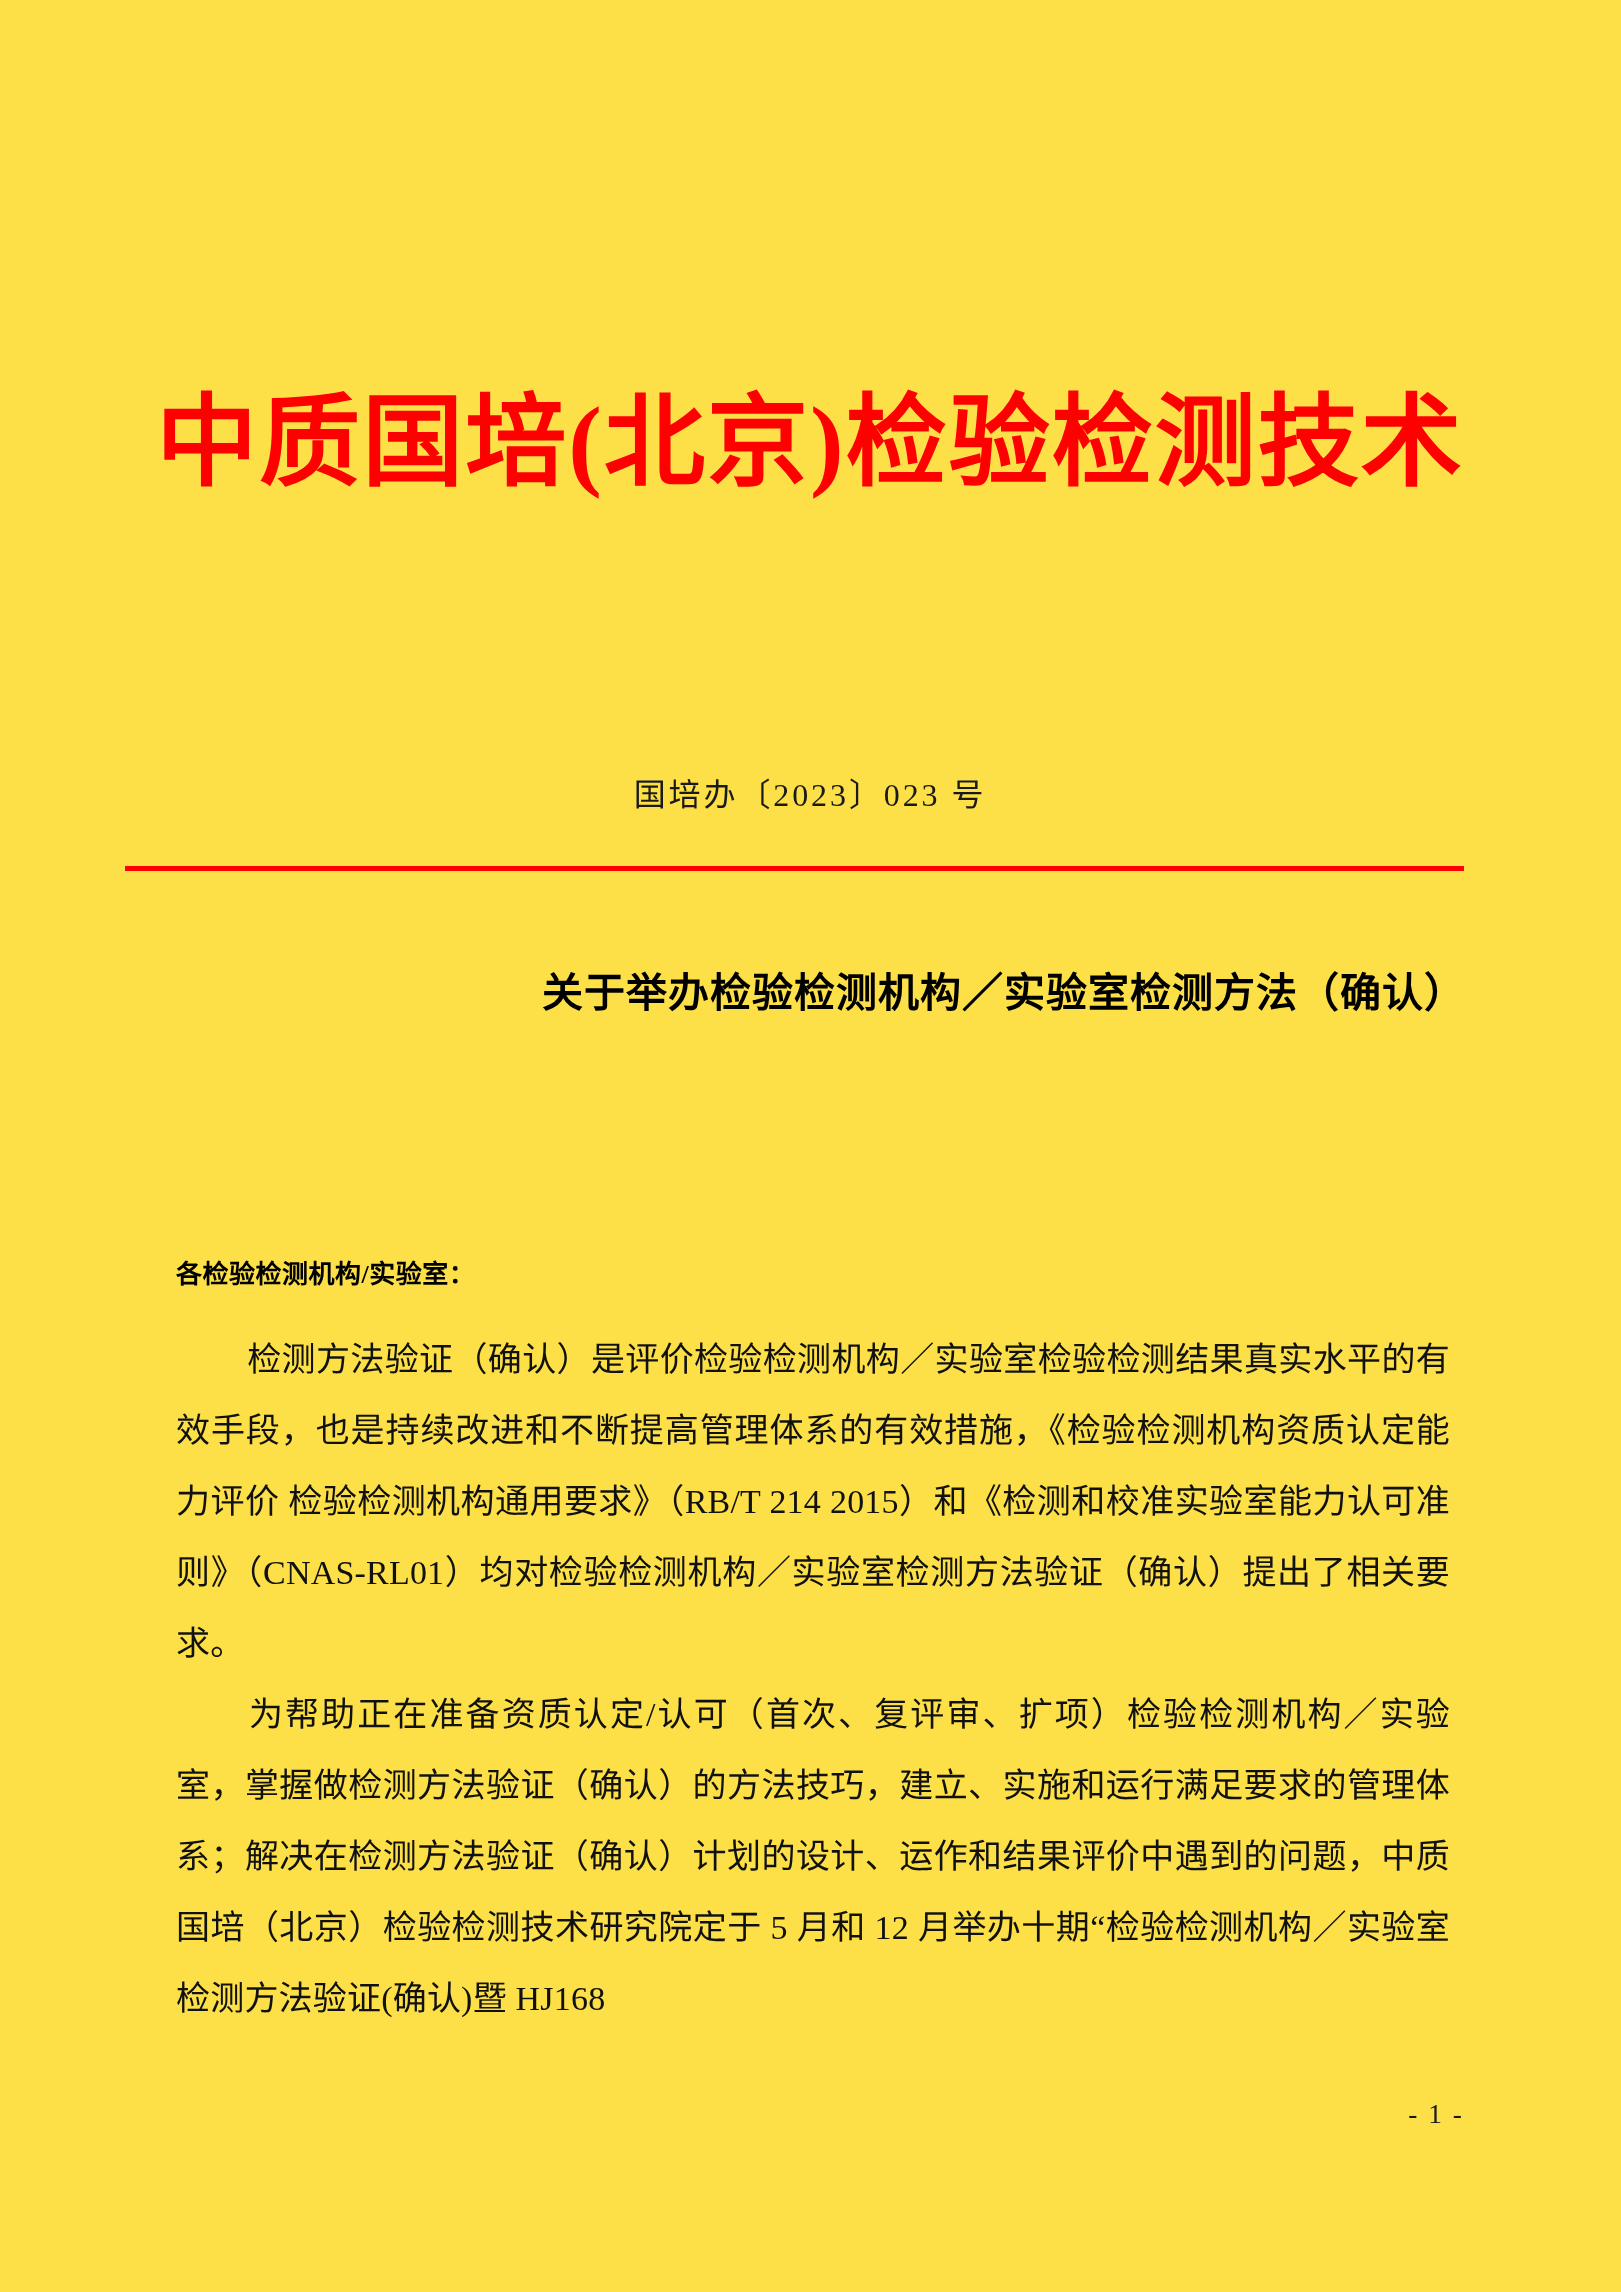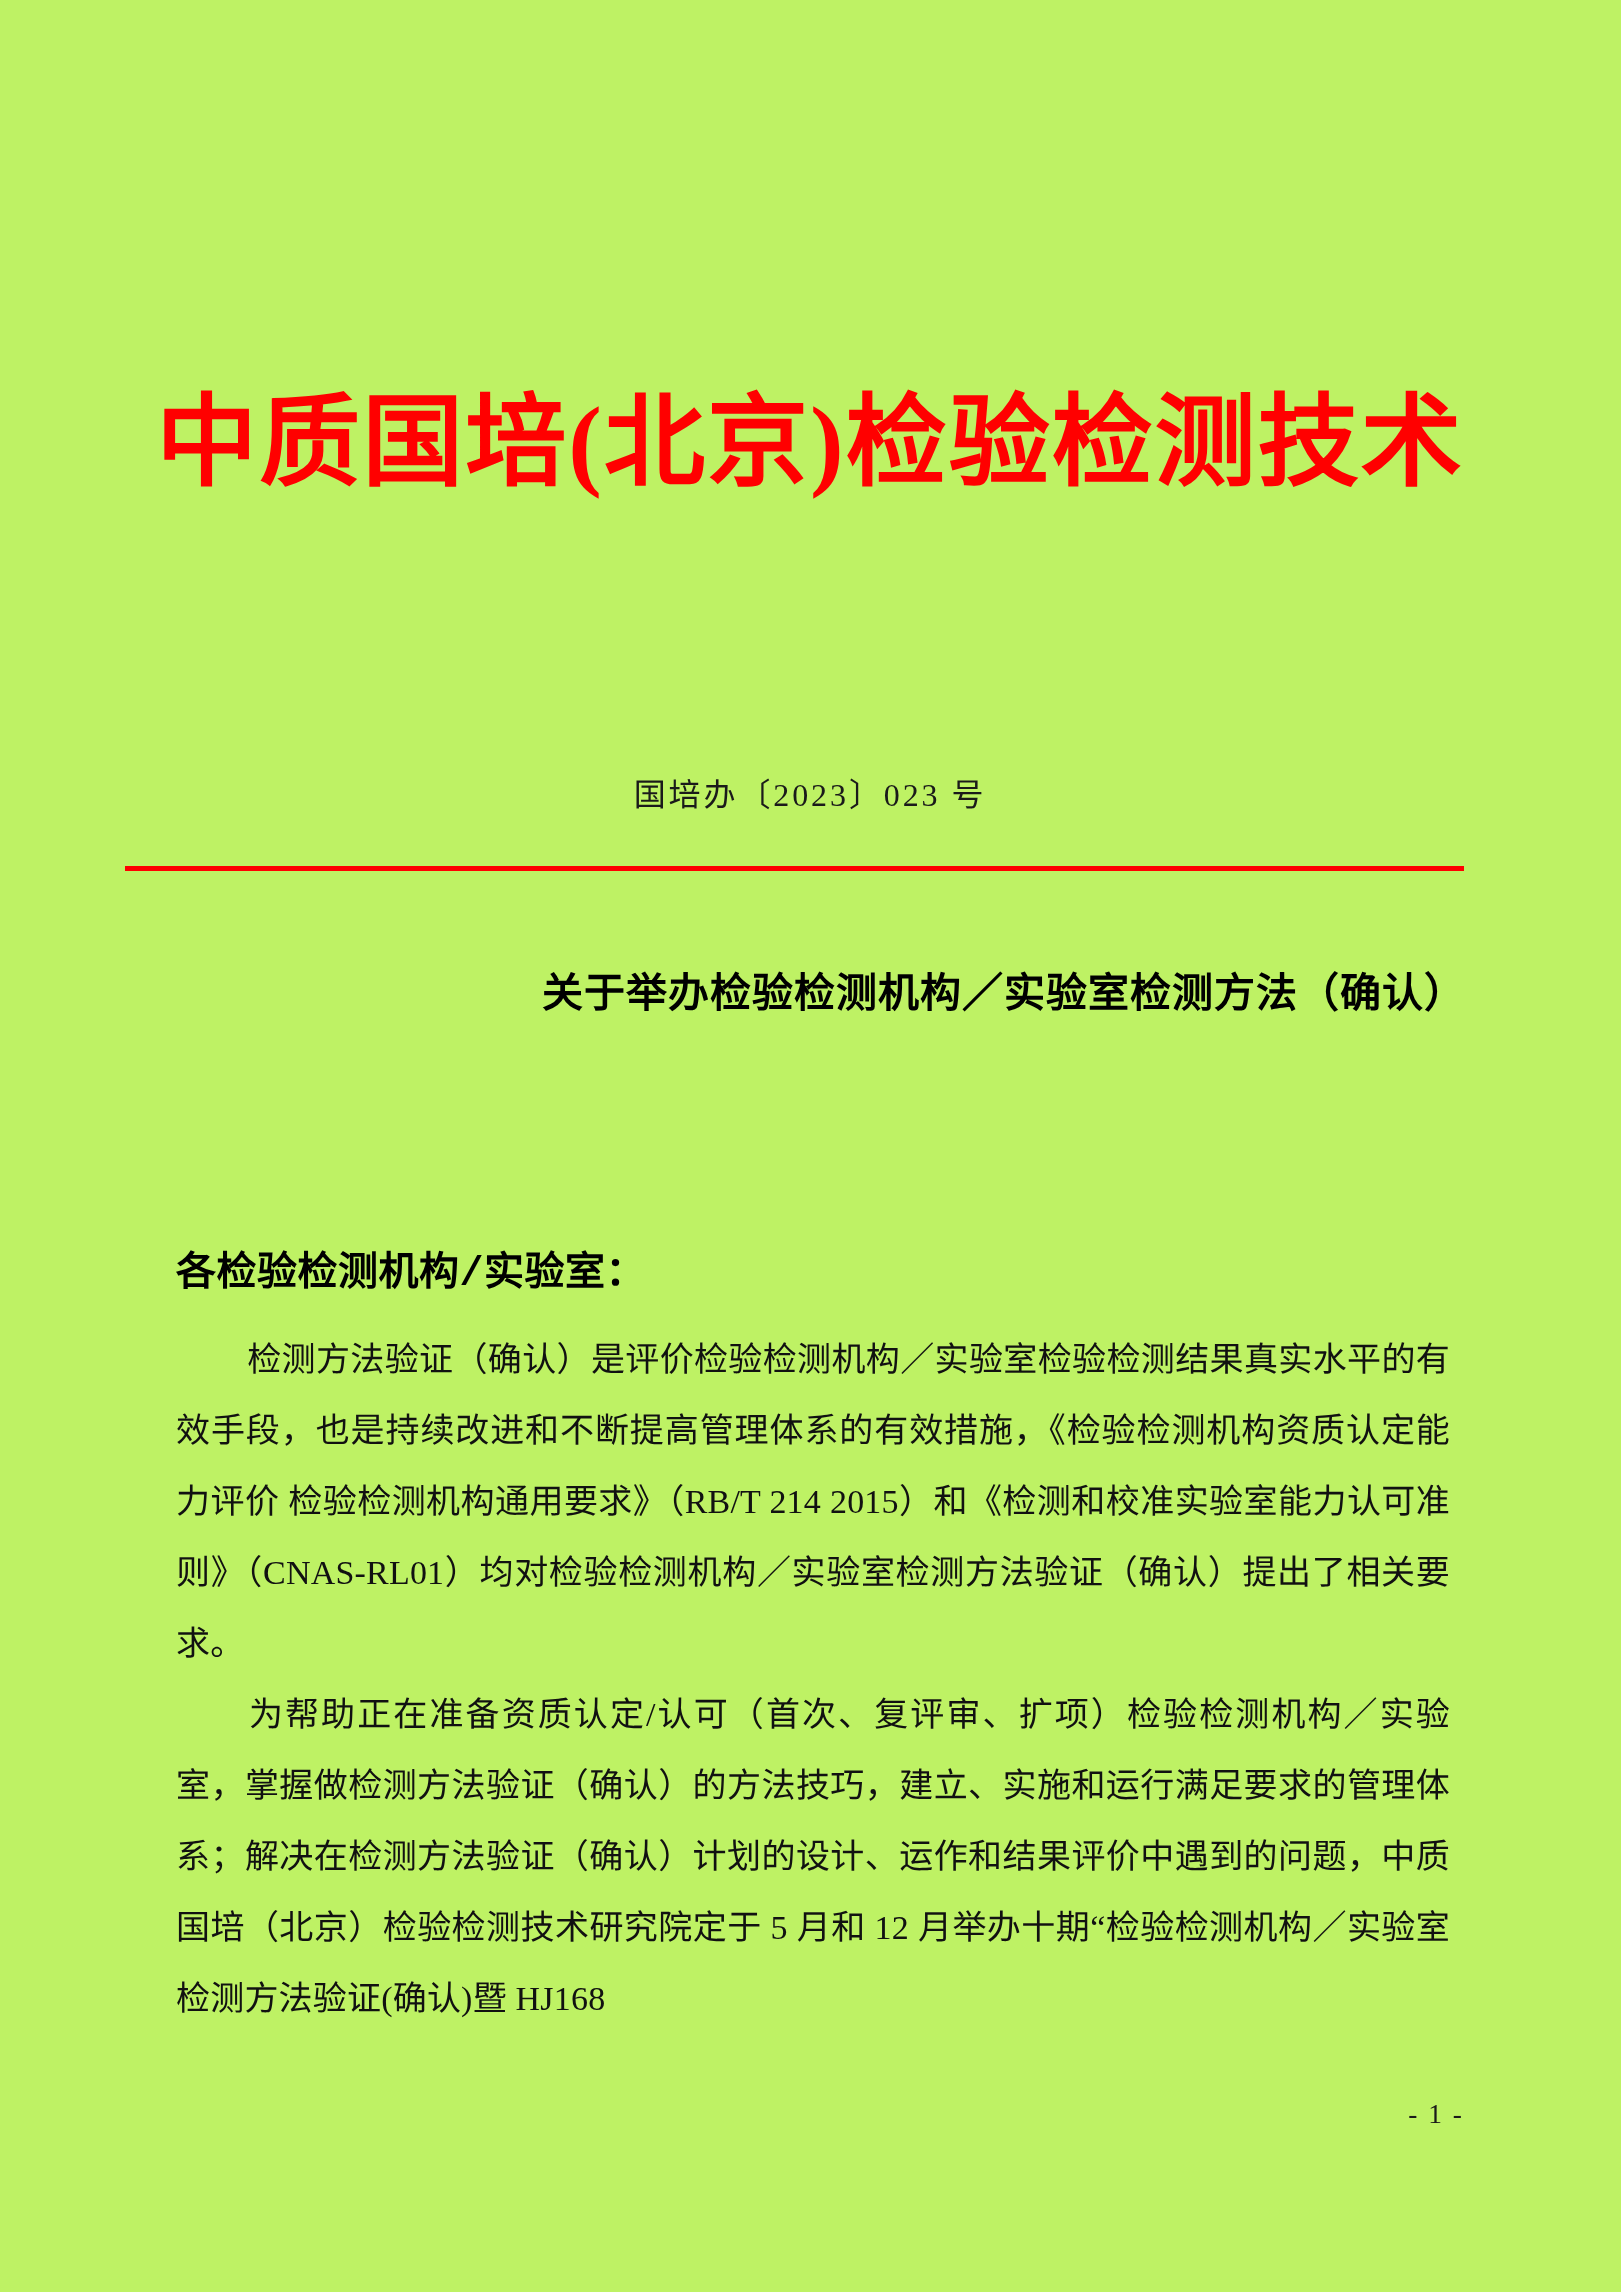--- a/index.html
+++ b/index.html
@@ -7,21 +7,21 @@
     margin: 0;
     padding: 0;
     background: #ffffff;
   }
 
   .page {
     position: relative;
     width: 1621px;
     height: 2293px;
     margin: 0 auto;
-    background: #bef264;
+    background: #fde047;
     overflow: hidden;
     font-family: "Liberation Serif", "DejaVu Serif", serif;
     color: #000000;
   }
 
   
   .letterhead {
     position: absolute;
     left: 125px;
     top: 382px;
@@ -81,23 +81,23 @@
 
   
   .body-block {
     position: absolute;
     left: 176px;
     top: 1247px;
     width: 1274px;
   }
 
   .salutation {
-    font-family: Liberation Mono, monospace;
+    font-family: Liberation Serif, serif;
     font-weight: 700;
-    font-size: 40px;
+    font-size: 26px;
     line-height: 55px;
     letter-spacing: 0.5px;
     margin: 0 0 21.6px 0;
     color: #000000;
   }
 
   .para {
     margin: 0;
     font-size: 34px;
     line-height: 71px;

